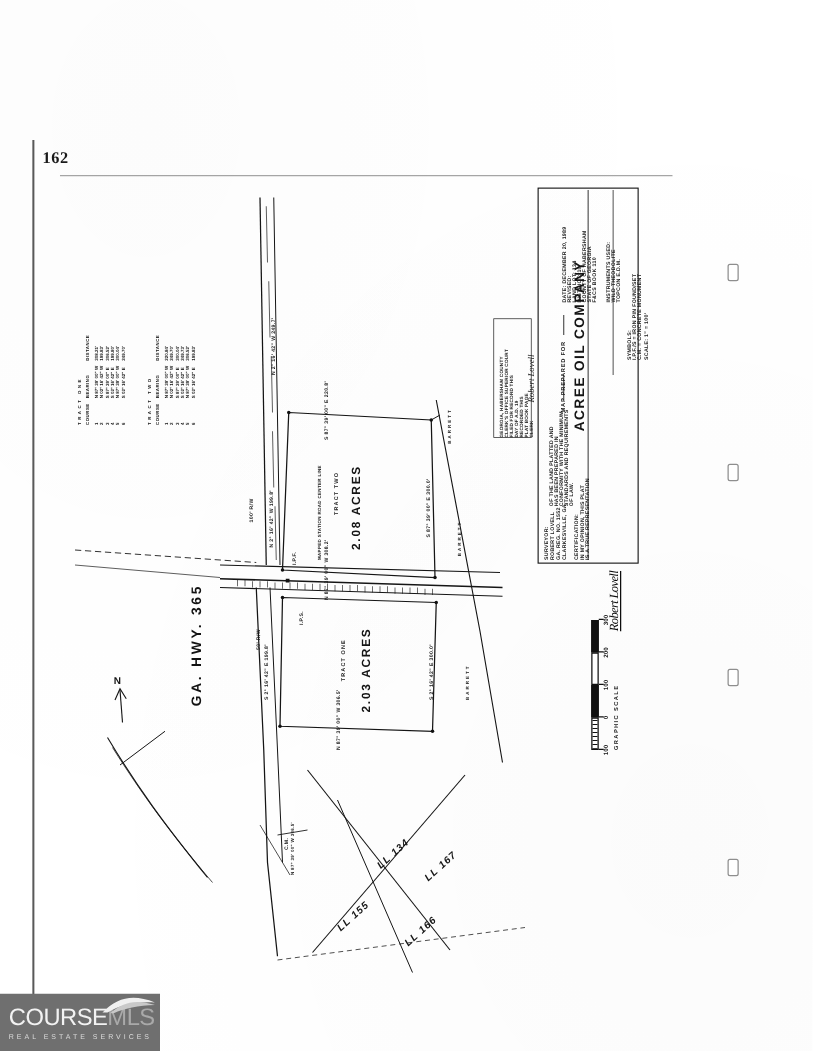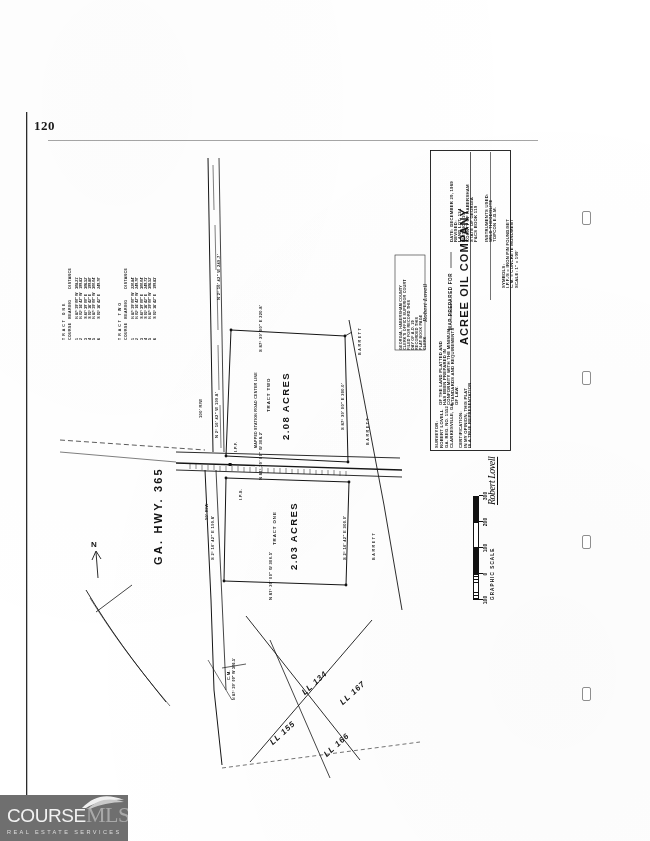--- a/index.html
+++ b/index.html
@@ -161,42 +161,42 @@
     display:flex;flex-direction:column;justify-content:center;
     padding-left:7px;box-sizing:border-box;
     overflow:hidden;
   }
   #mls-row{display:flex;align-items:baseline;position:relative;}
   .mls-georgia{
     font-size:19px;font-weight:400;color:#f2f2f2;letter-spacing:-0.4px;
     font-family:"Liberation Sans", sans-serif;
   }
   .mls-mls{
-    font-size:22px;font-weight:400;color:#a9a9a9;letter-spacing:-0.4px;
-    font-family:Liberation Serif, serif;
+    font-size:19px;font-weight:400;color:#a9a9a9;letter-spacing:-0.4px;
+    font-family:Liberation Sans, sans-serif;
   }
   .mls-tag{
     font-size:5.6px;color:#dcdcdc;letter-spacing:2.4px;margin-top:1px;
     font-family:"Liberation Sans", sans-serif;
   }
   #mls-roof{
     position:absolute;right:2px;top:-9px;width:46px;height:16px;
   }
 </style>
 </head>
 <body>
 
 <div id="scan">
 
   <div id="scan-noise"></div>
 
   <div class="book-edge"></div>
   <div class="book-edge-2"></div>
 
-  <div class="page-number">120</div>
+  <div class="page-number">162</div>
 
   <div class="sheet-top-rule"></div>
 
   <svg id="plat-svg" viewBox="0 0 650 841">
     <g stroke="#151515" fill="none" stroke-width="0.9">
 
       <path d="M 208 158 L 213 452" stroke-width="1.0"></path>
       <path d="M 219 158 L 224 452" stroke-width="0.8"></path>
       <path d="M 205 470 L 211 600 L 214 690 L 222 765" stroke-width="1.0"></path>
       <path d="M 216 470 L 222 600 L 226 690" stroke-width="0.8"></path>

